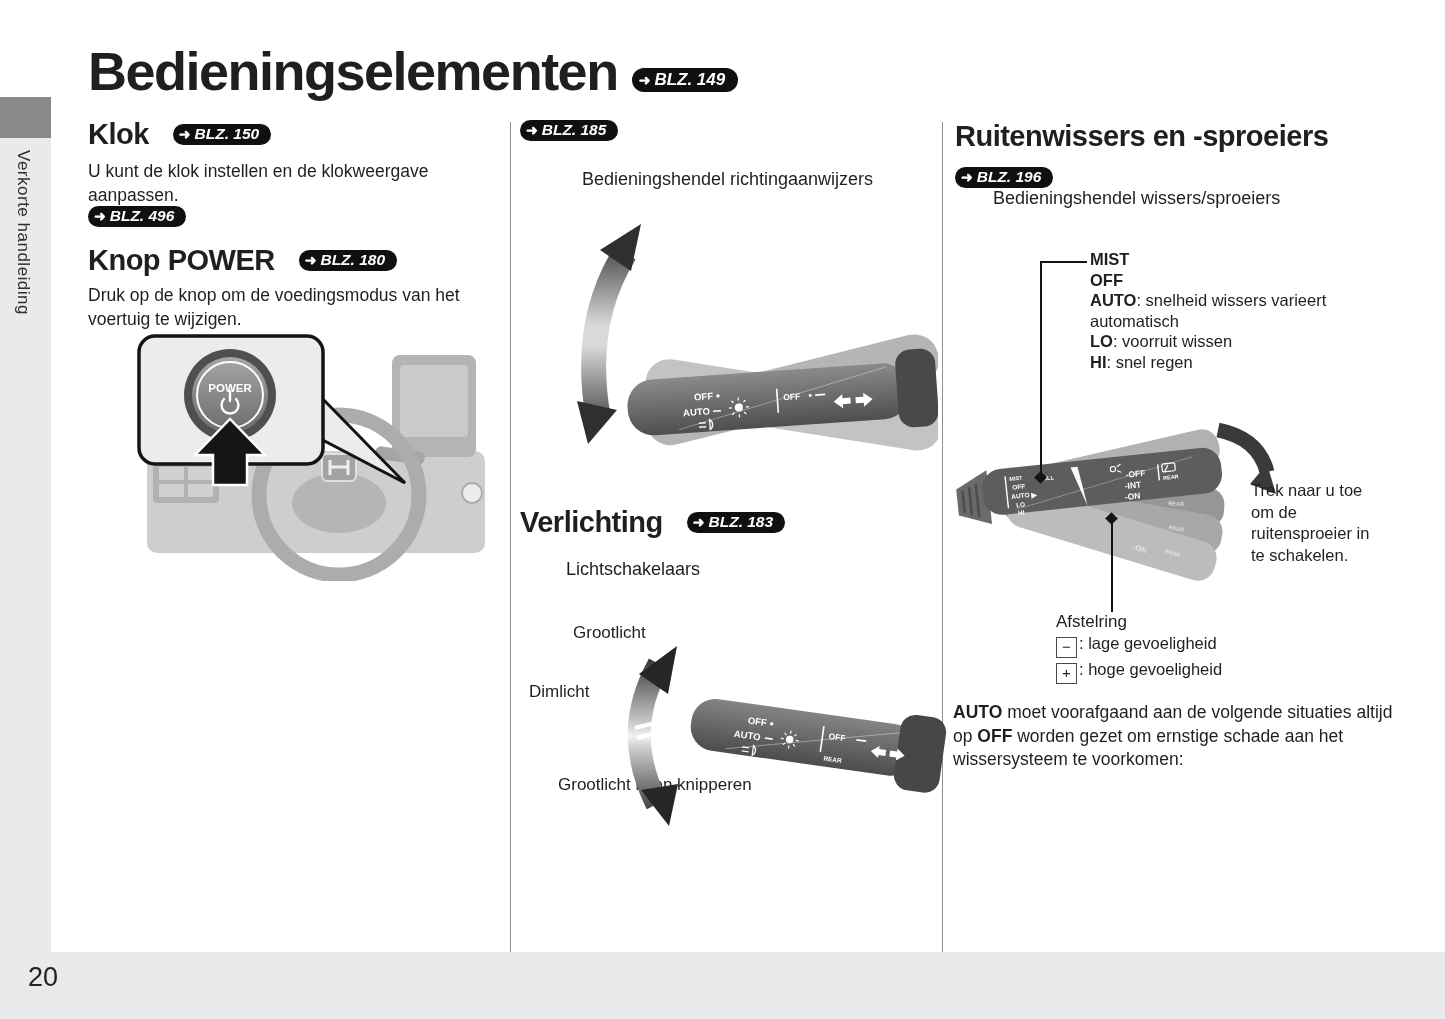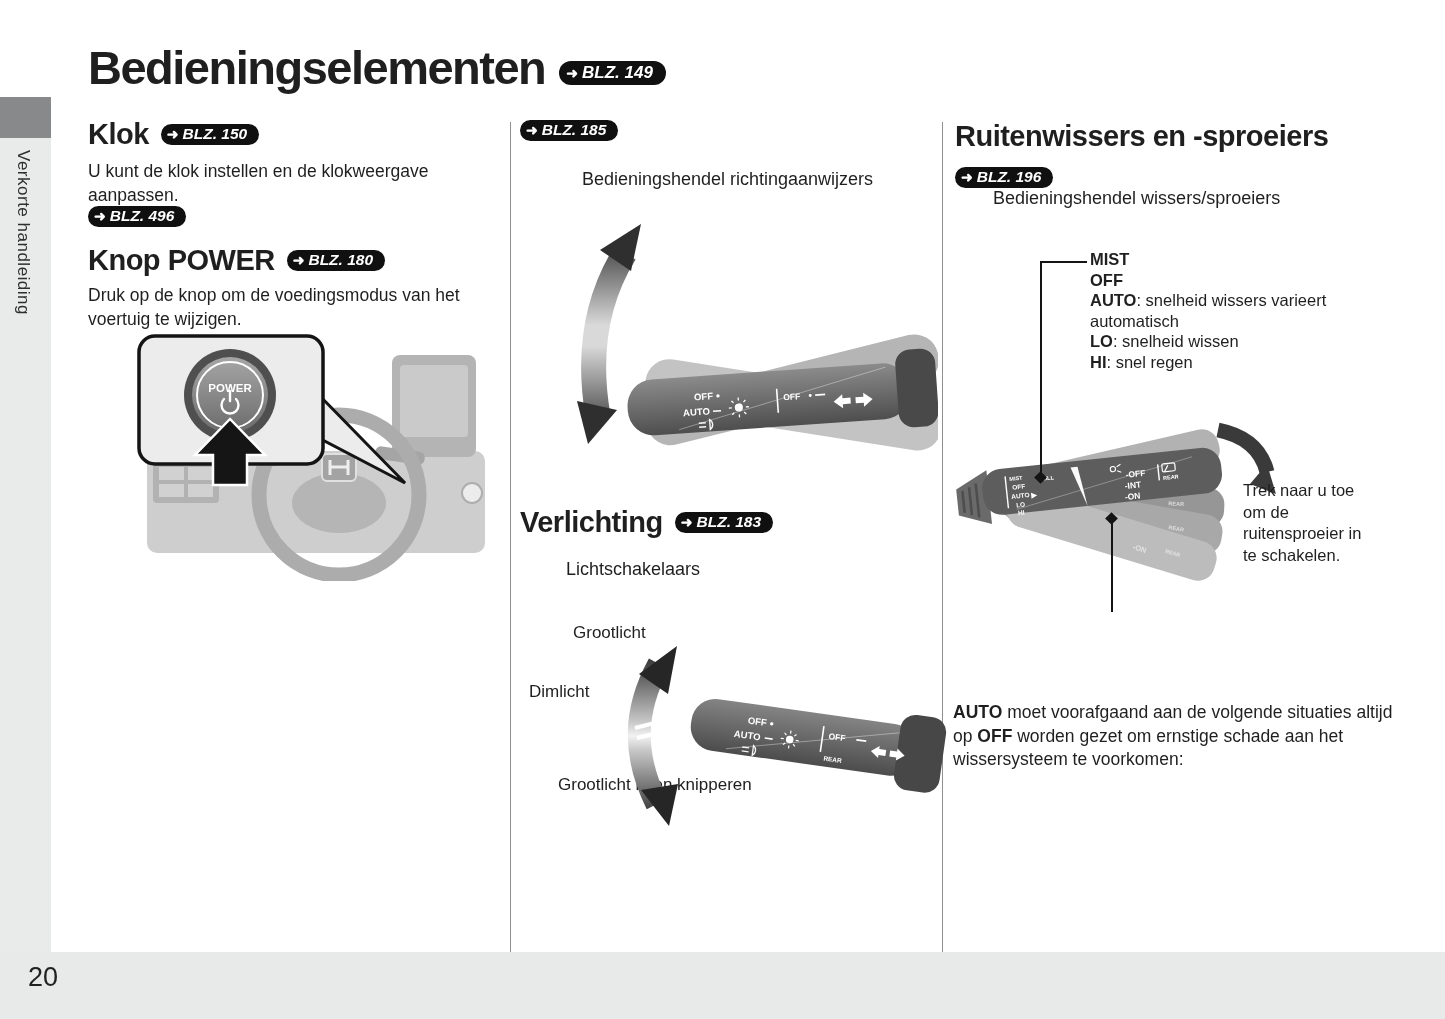--- a/index.html
+++ b/index.html
@@ -8,26 +8,26 @@
   .abs{position:absolute;}
   
   .side-strip{left:0;top:138px;width:51px;height:814px;background:#e9eaea;}
   .side-tab{left:0;top:97px;width:51px;height:41px;background:#87898b;}
   .side-label{left:13px;top:150px;writing-mode:vertical-rl;font-size:17px;color:#2e2e2e;letter-spacing:.5px;}
   .footer{left:0;top:952px;width:1445px;height:67px;background:#e8e9e9;}
   .pagenum{left:28px;top:962px;font-size:27px;color:#222;}
   
   .vdiv{width:1px;background:#8f8f8f;top:122px;height:830px;}
   
-  .title{font-size:47px;font-weight:bold;letter-spacing:-1.5px;line-height:1;}
+  .title{font-size:54px;font-weight:bold;letter-spacing:-1.5px;line-height:1;}
   .h2{font-size:29px;font-weight:bold;letter-spacing:-.5px;line-height:1;}
   .body-text{font-size:17.5px;line-height:23.5px;}
   .caption{font-size:18px;}
   .lbl{font-size:17px;}
-  .row{display:flex;align-items:center;gap:12px;}
+  .row{display:flex;align-items:center;gap:24px;}
   .row-title{display:flex;align-items:flex-end;gap:14px;}
   
   .blz{display:inline-flex;align-items:center;gap:4px;background:#101010;color:#fff;
        border-radius:13px;padding:2px 12px 3px 6px;font-size:15.5px;font-weight:bold;font-style:italic;line-height:1;}
   .blz .arr{font-style:normal;font-size:14px;line-height:1;}
   .blz-lg{font-size:17px;border-radius:14px;padding:3px 13px 4px 7px;}
   
   .mode-item{font-size:16.5px;line-height:20.5px;width:260px;}
   .mode-item b{font-weight:bold;}
   
@@ -40,21 +40,21 @@
   
   .warn{font-size:17.5px;line-height:23.5px;width:442px;}
   .warn b{font-weight:bold;}
   .warn-list{margin:1px 0 0 0;padding-left:41px;font-size:17.5px;line-height:23.5px;}
   .warn-list li{padding-left:7px;}
   
   .wt{fill:#ffffff;font-family:"Liberation Sans",sans-serif;font-weight:bold;}
   .gt{fill:#efefef;opacity:.75;font-family:"Liberation Sans",sans-serif;font-weight:bold;}
   .s5{font-size:5.5px;}.s6{font-size:6.5px;}.s7{font-size:7.5px;}.s8{font-size:8.5px;}
   .s9{font-size:9.5px;}.s11{font-size:11.5px;}
-  .trek{font-size:16.5px;line-height:21.5px;width:122px;}
+  .trek{font-size:16.5px;line-height:21.5px;width:122px;margin-left:8px;}
 </style>
 </head>
 <body>
 
 <div class="page">
 
   <div class="abs side-strip"></div>
   <div class="abs side-tab"></div>
   <div class="abs side-label">Verkorte handleiding</div>
   <div class="abs footer"></div>
@@ -265,21 +265,21 @@
   <div class="abs caption" style="left:993px;top:188px;">Bedieningshendel wissers/sproeiers</div>
 
   <div class="abs cline" style="left:1040px;top:261px;width:47px;height:2px;"></div>
   <div class="abs cline" style="left:1040px;top:261px;width:2px;height:216px;"></div>
   <div class="abs diamond" style="left:1036px;top:473px;"></div>
 
   <div class="abs" style="left:1090px;top:249px;">
     <div class="mode-item"><b>MIST</b><span></span></div>
     <div class="mode-item"><b>OFF</b><span></span></div>
     <div class="mode-item"><b>AUTO</b><span>: snelheid wissers varieert automatisch</span></div>
-    <div class="mode-item"><b>LO</b><span>: snelheid wissen</span></div>
+    <div class="mode-item"><b>LO</b><span>: voorruit wissen</span></div>
     <div class="mode-item"><b>HI</b><span>: snel regen</span></div>
   </div>
 
   <div class="abs" style="left:956px;top:394px;">
     <svg width="335" height="210" viewBox="0 0 335 210">
       <g transform="rotate(-13 150 95)">
         <rect x="30" y="58" width="240" height="38" rx="17" fill="#b2b2b2"></rect>
         <text x="178" y="82" class="gt s7">-OFF</text>
       </g>
       <g transform="rotate(3 150 115)">
@@ -328,18 +328,23 @@
       <path d="M262 36 C 292 42 306 58 311 78" stroke="#3a3a3a" stroke-width="15" fill="none"></path>
       <polygon points="320,100 294,90 311,70" fill="#3a3a3a"></polygon>
     </svg>
   </div>
 
   <div class="abs trek" style="left:1243px;top:480px;">Trek naar u toe om de ruitensproeier in te schakelen.</div>
 
   <div class="abs cline" style="left:1111px;top:519px;width:2px;height:93px;"></div>
   <div class="abs diamond" style="left:1107px;top:514px;"></div>
 
+  <div class="abs" style="left:1056px;top:612px;">
+    <div class="lbl">Afstelring</div>
+    <div class="afrow"><span class="keybox">−</span><span>: lage gevoeligheid</span></div>
+    <div class="afrow"><span class="keybox">+</span><span>: hoge gevoeligheid</span></div>
+  </div>
 
   <div class="abs warn" style="left:953px;top:701px;">
     <b>AUTO</b><span> moet voorafgaand aan de volgende situaties altijd op </span><b>OFF</b><span> worden gezet om ernstige schade aan het wissersysteem te voorkomen:</span>
   </div>
 
 </div>
 
 </body></html>

